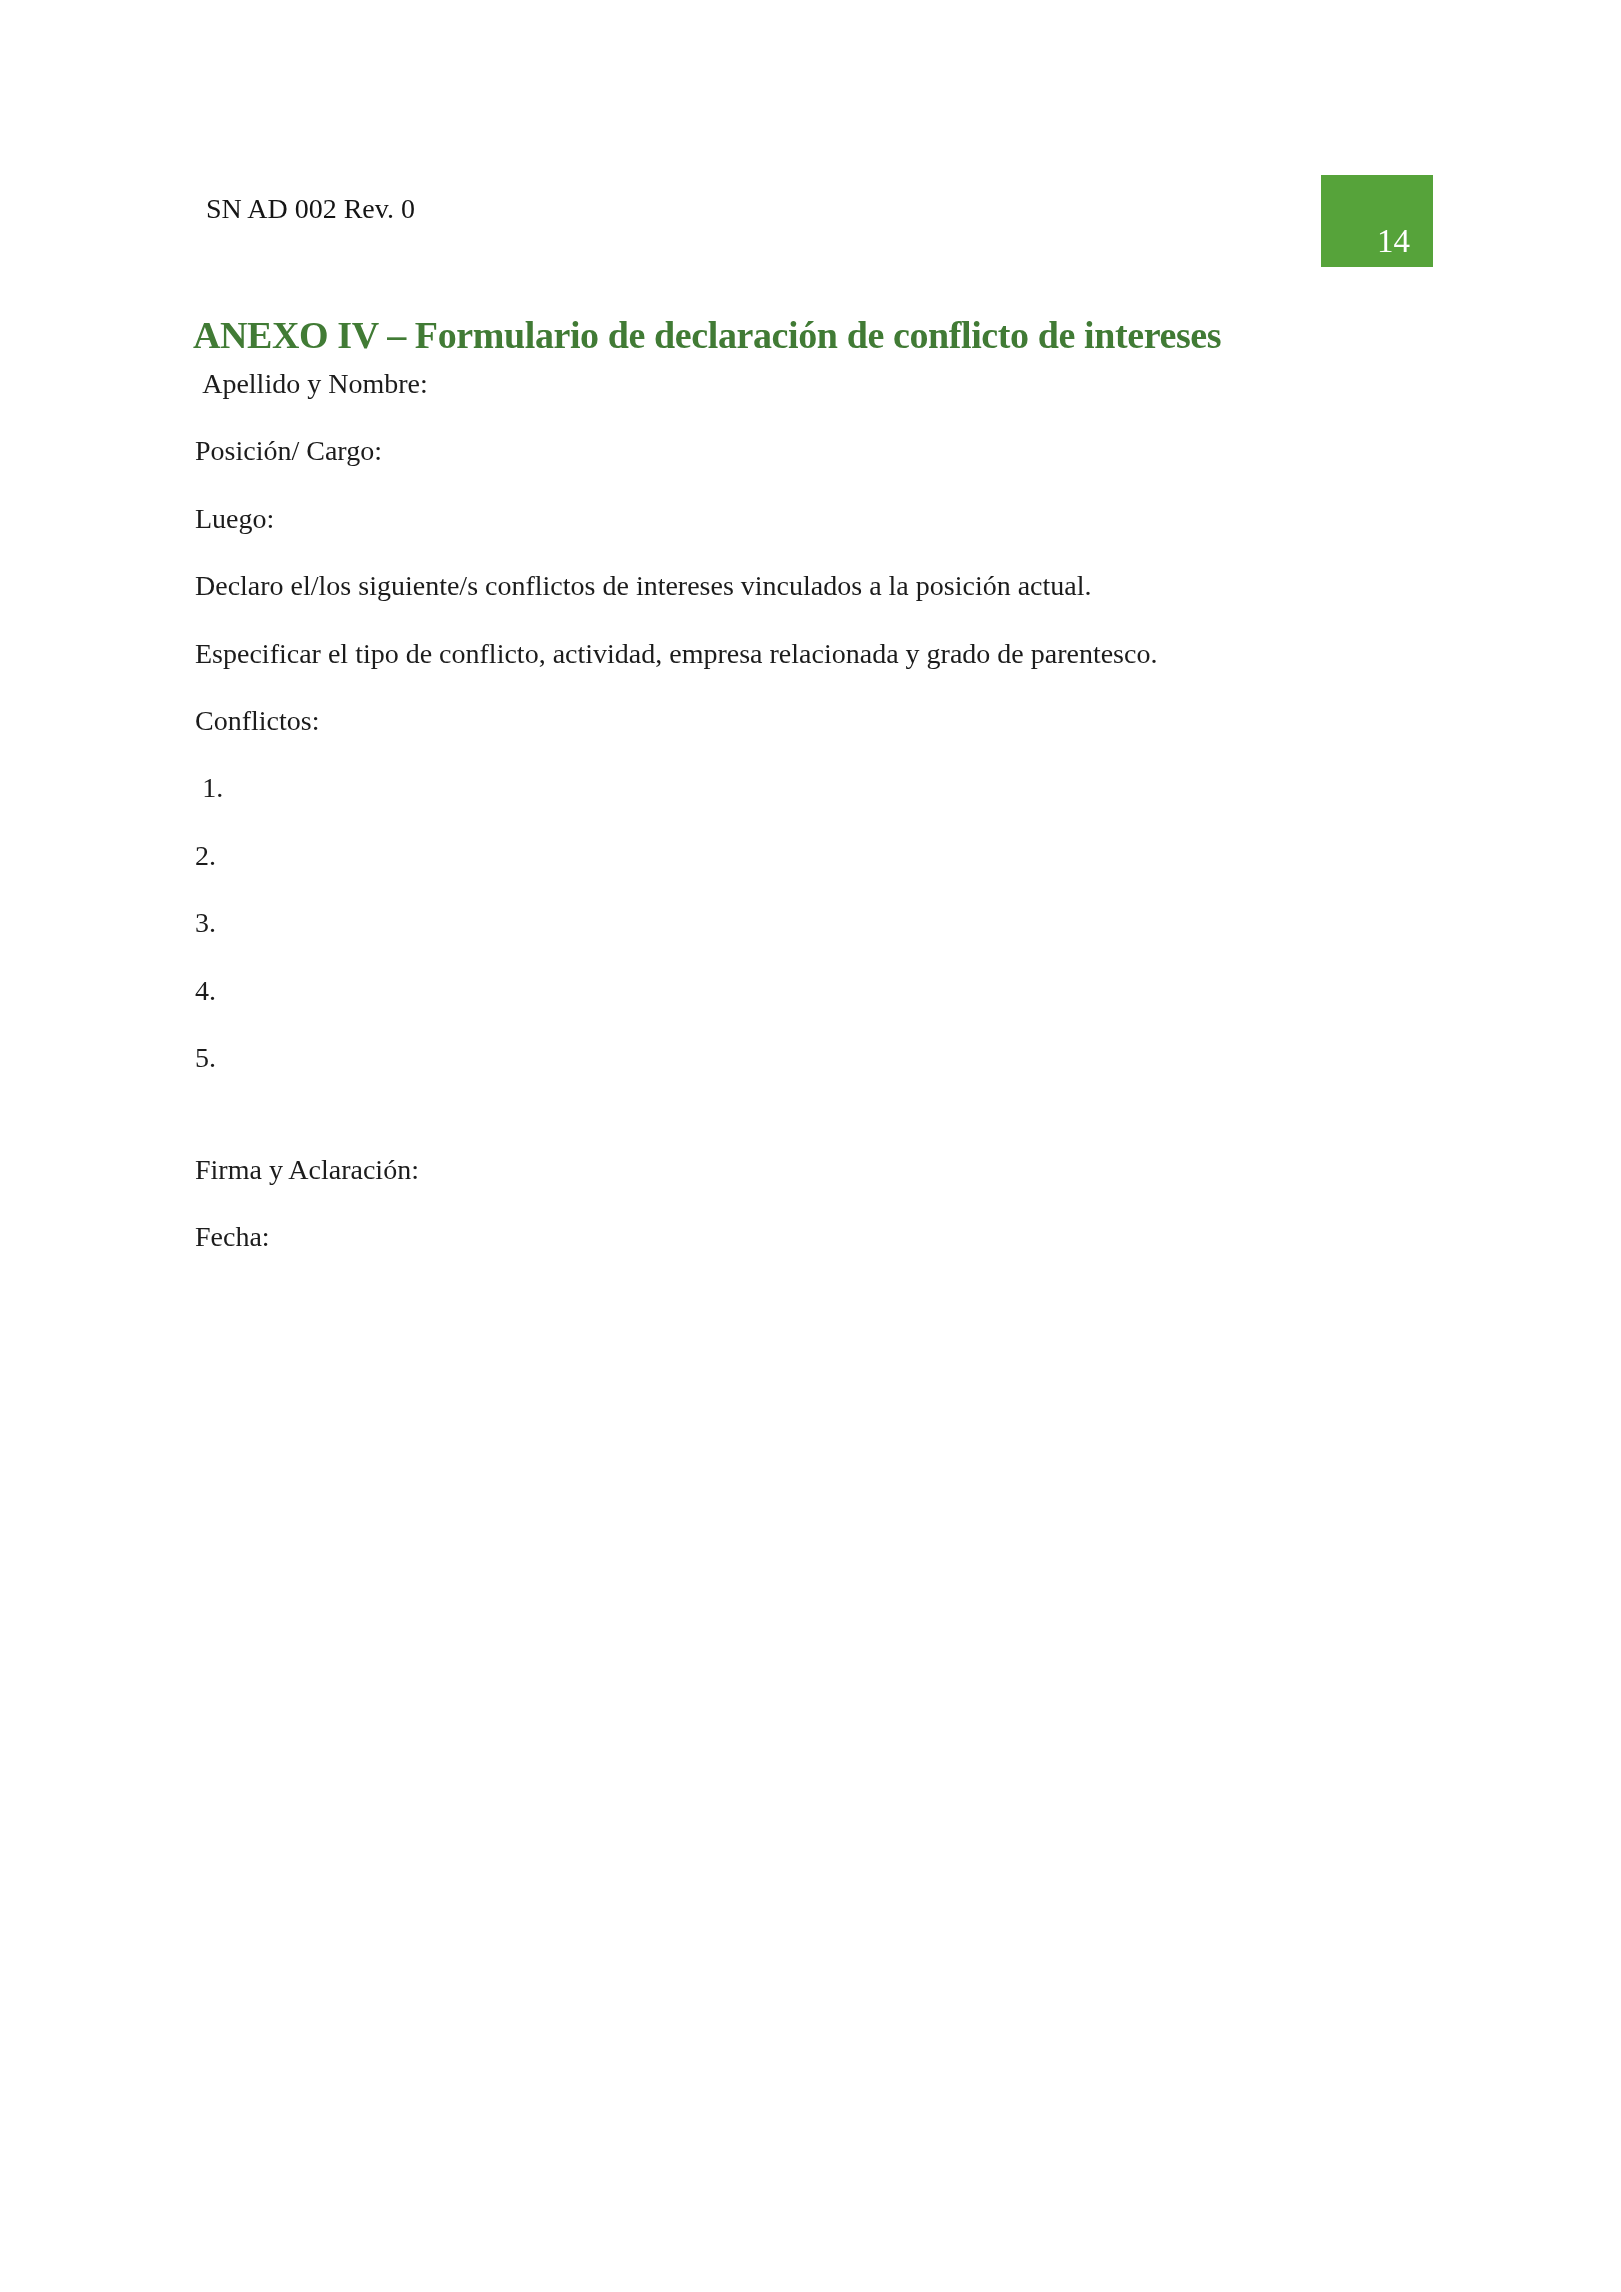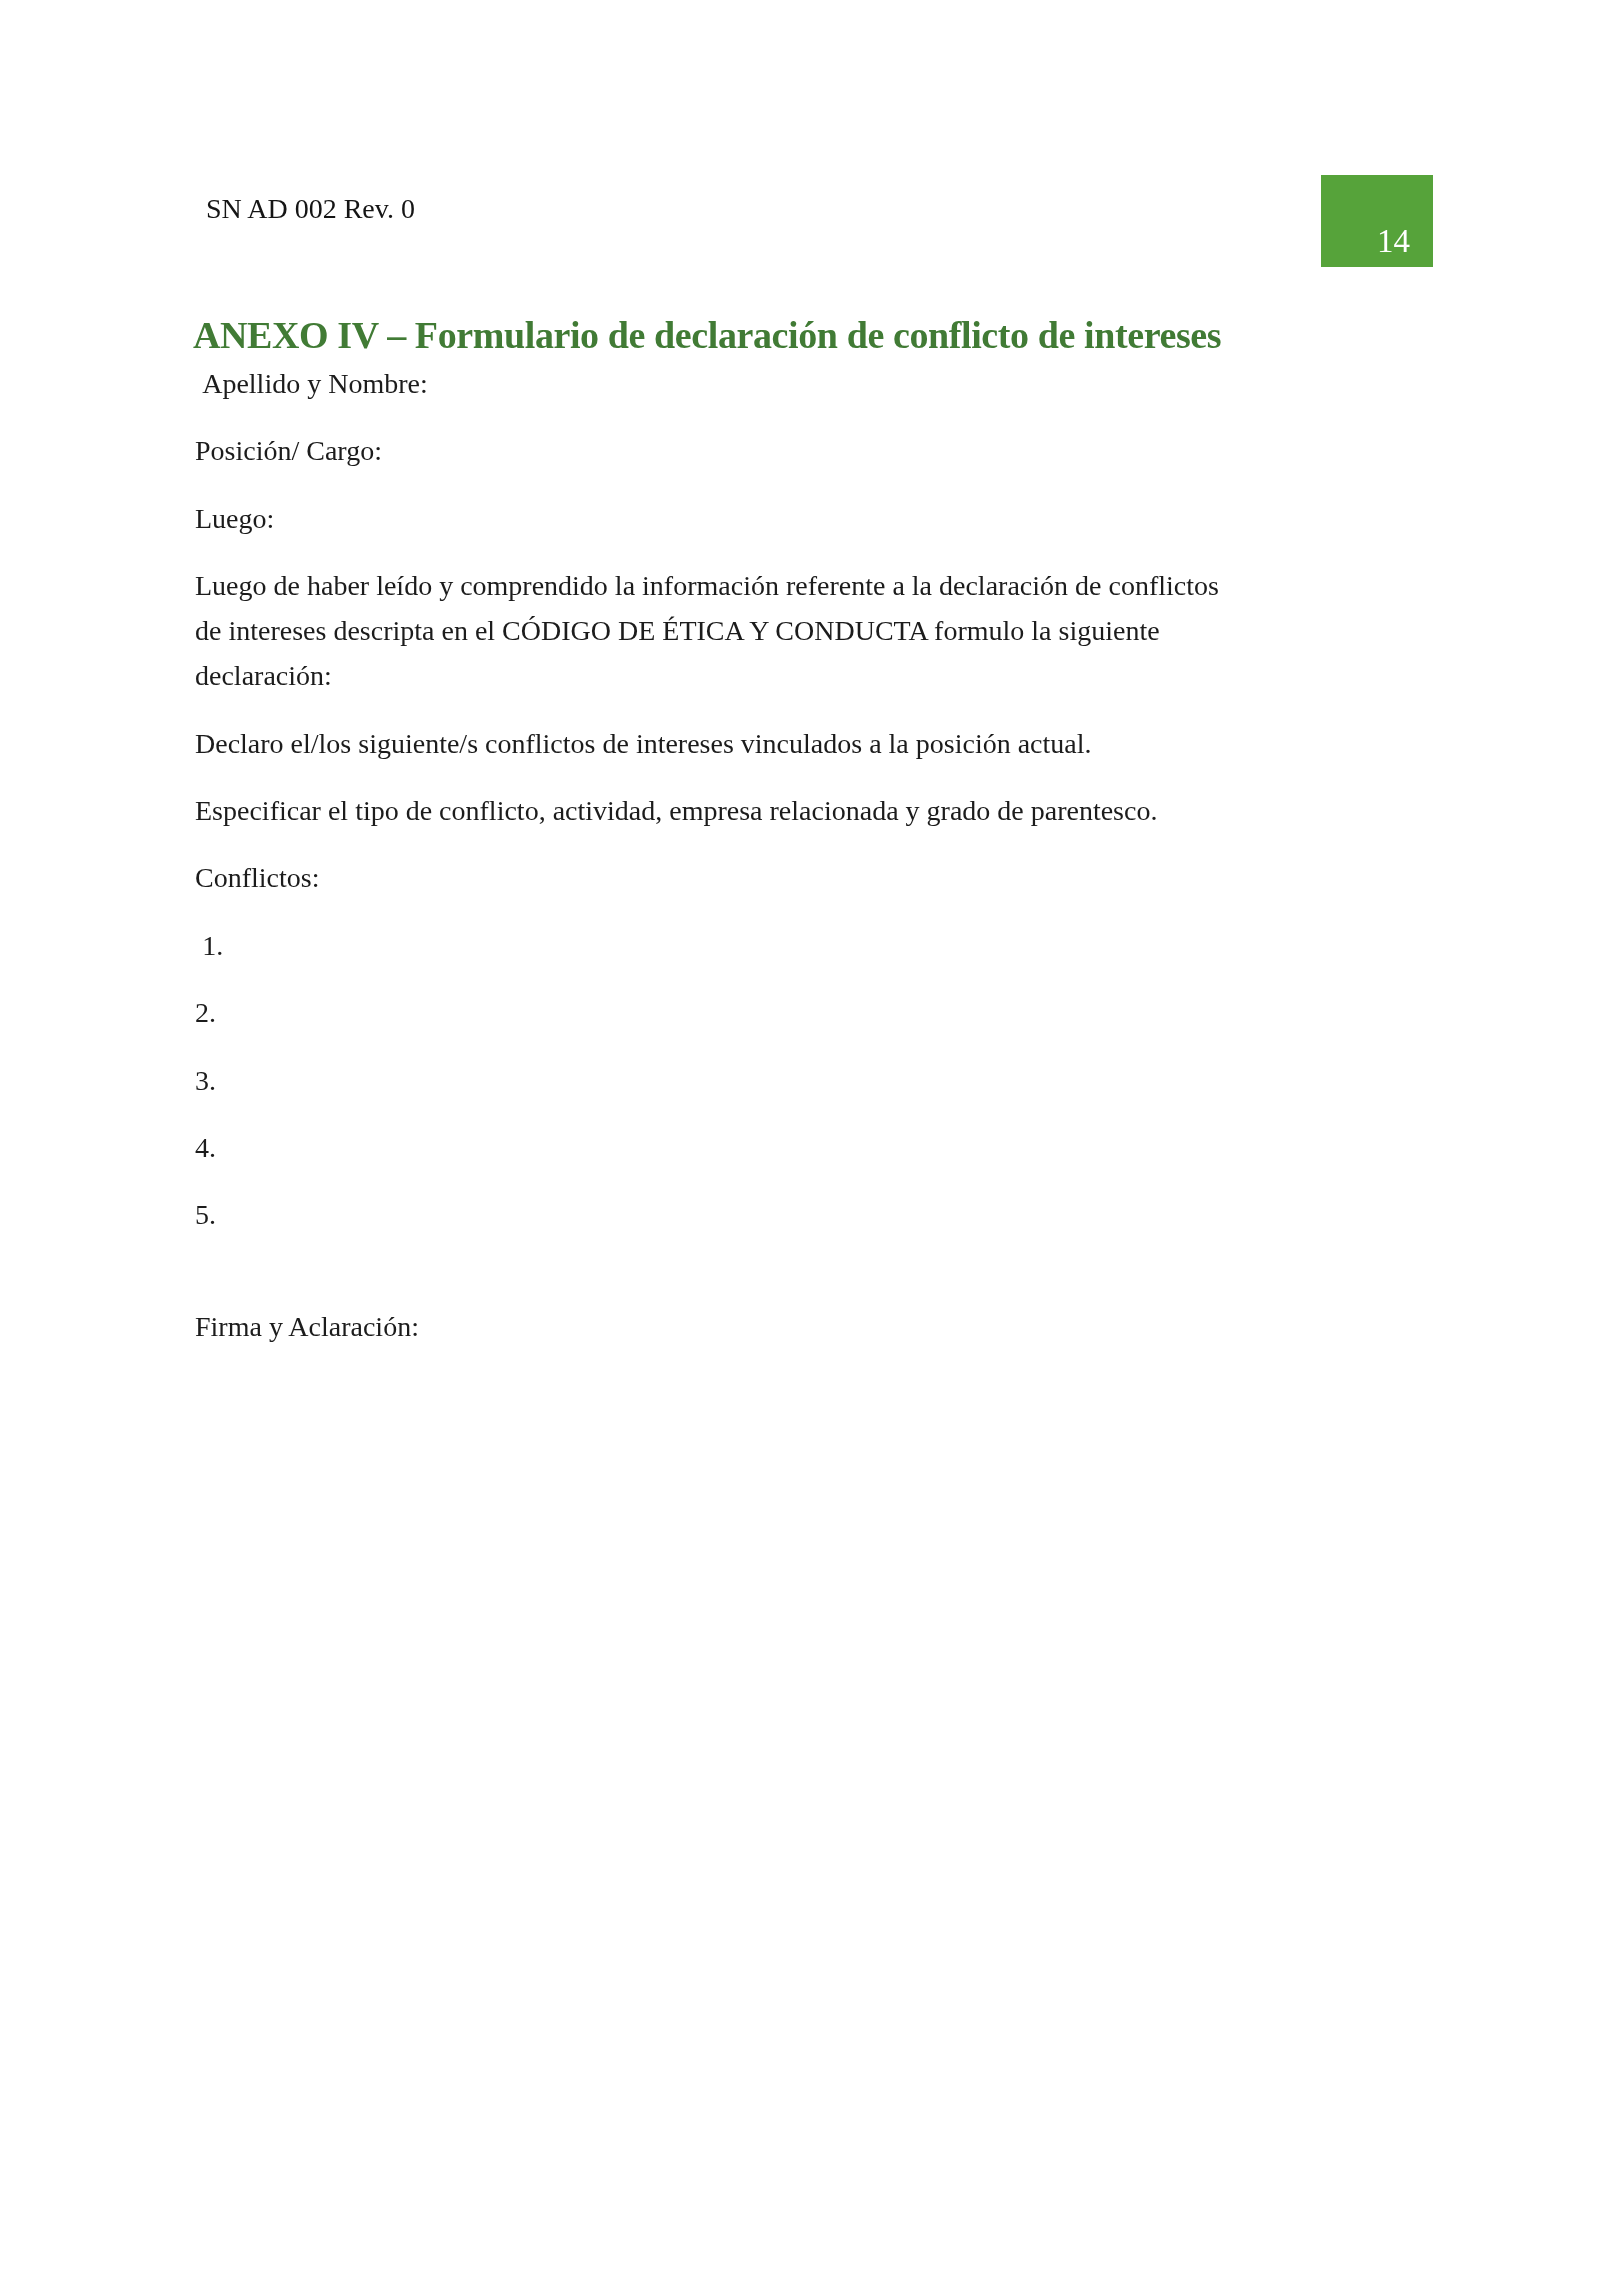--- a/index.html
+++ b/index.html
@@ -113,35 +113,33 @@
 
   <h1 class="doc-title">ANEXO IV – Formulario de declaración de conflicto de intereses</h1>
 
   <div class="content">
     <p class="indent-sm">Apellido y Nombre:</p>
 
     <p>Posición/ Cargo:</p>
 
     <p>Luego:</p>
 
-    <p class="prewrap">Luego de haber leído y comprendido la información referente a la declaración de conflictos
-de intereses descripta en el CÓDIGO DE ÉTICA Y CONDUCTA formulo la siguiente
-declaración:</p>
 
     <p>Declaro el/los siguiente/s conflictos de intereses vinculados a la posición actual.</p>
 
     <p>Especificar el tipo de conflicto, actividad, empresa relacionada y grado de parentesco.</p>
 
     <p>Conflictos:</p>
 
     <p class="indent-sm">1.</p>
     <p>2.</p>
     <p>3.</p>
     <p>4.</p>
     <p>5.</p>
 
     <p class="gap-above">Firma y Aclaración:</p>
 
+    <p>Fecha:</p>
   </div>
 
 
 </div>
 
 
 </body></html>

